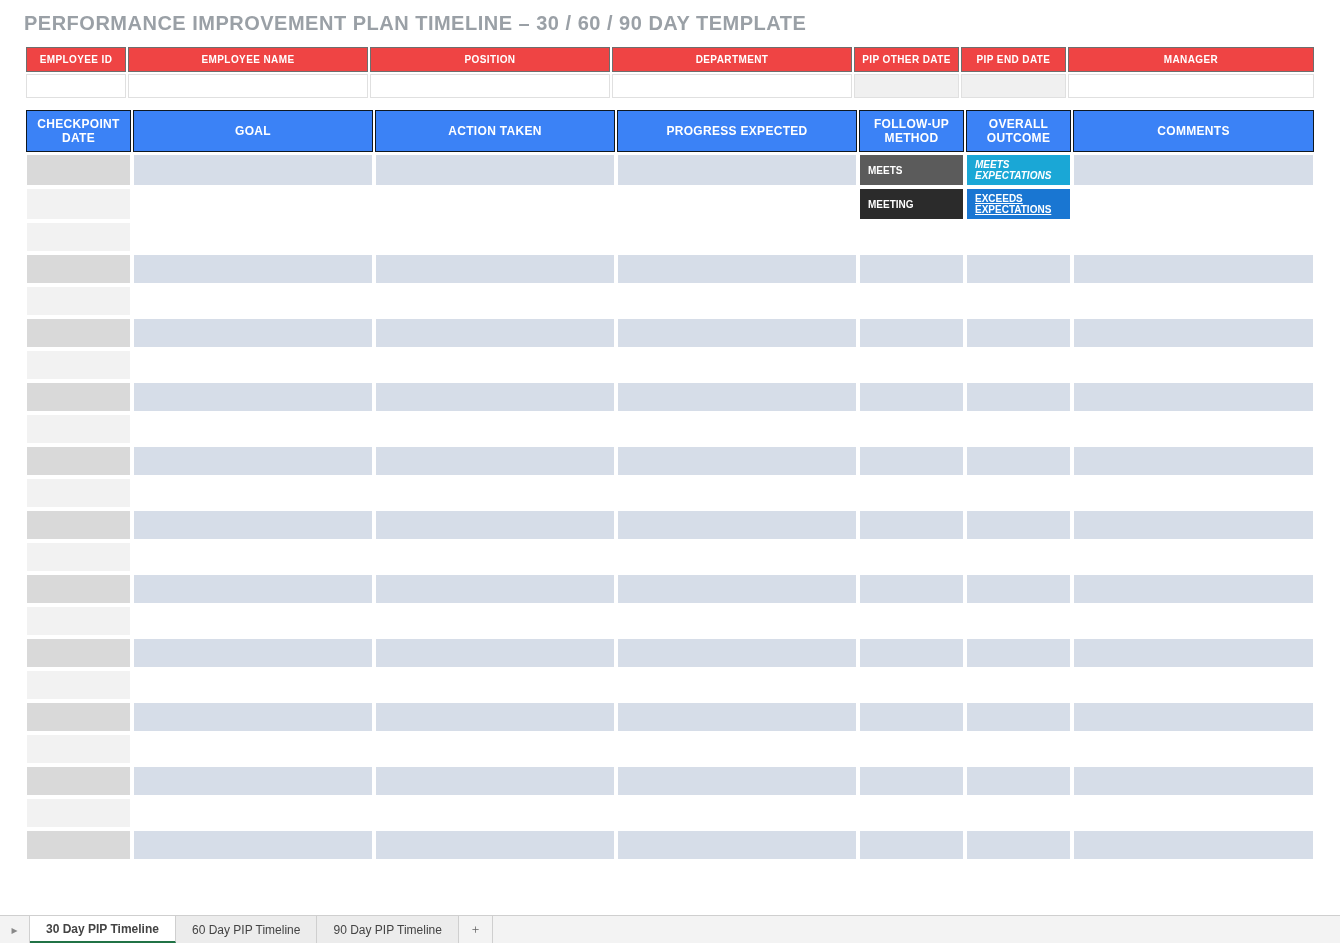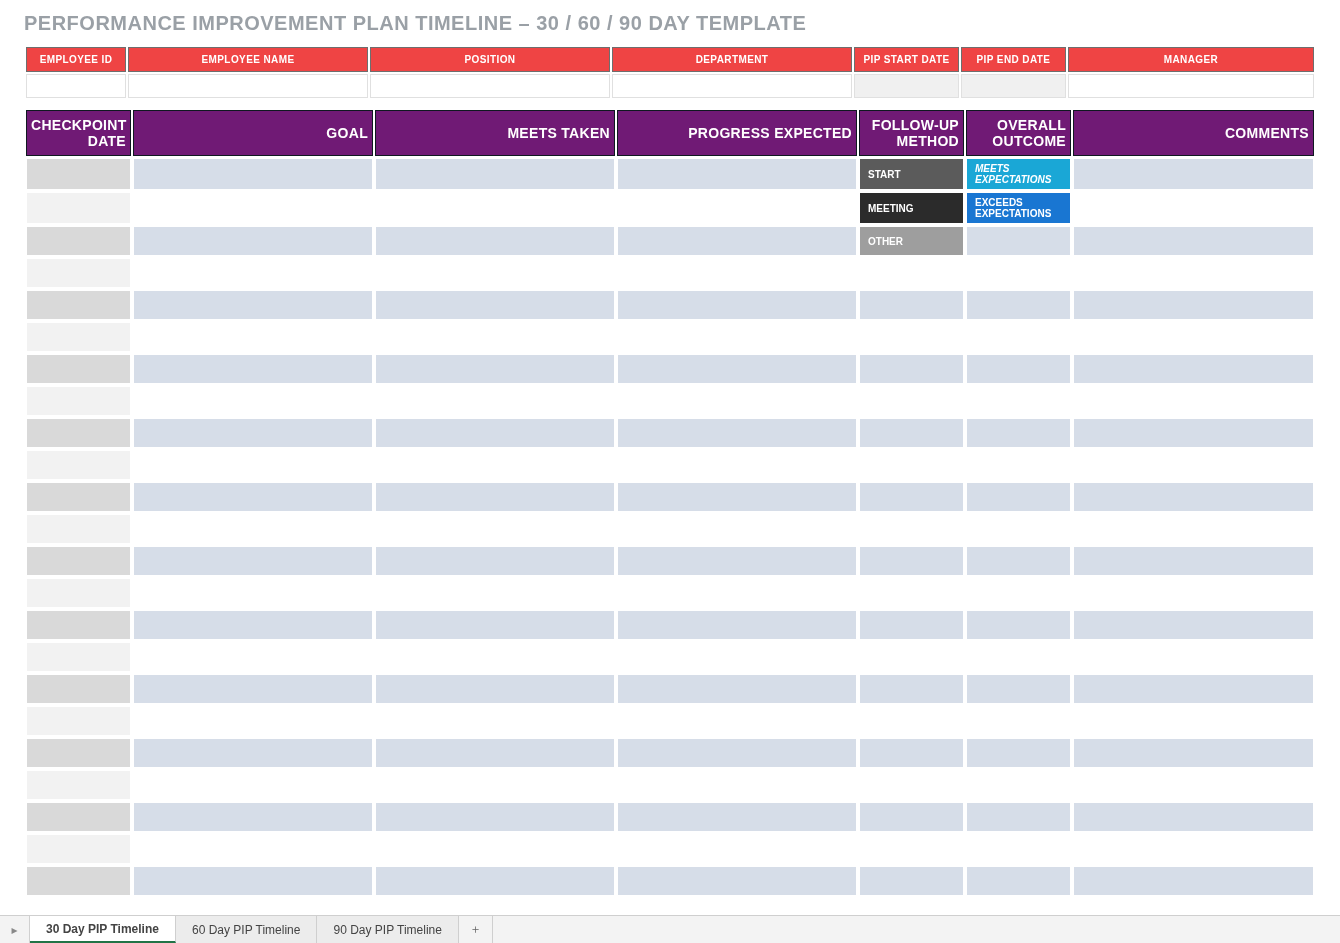--- a/index.html
+++ b/index.html
@@ -47,27 +47,27 @@
   .info-table td.shaded { background: #f0f0f0; }
 
   
   .tl-table {
     width: 100%;
     border-collapse: separate;
     border-spacing: 2px;
     table-layout: fixed;
   }
   .tl-table th {
-    background: #701a75;
+    background: #3b82f6;
     color: #ffffff;
-    font-size: 14px;
+    font-size: 12px;
     font-weight: 700;
     letter-spacing: 0.3px;
     padding: 6px 4px;
-    text-align: right;
+    text-align: center;
     border: 1px solid #0f1820;
   }
   .tl-table td {
     height: 30px;
     border: 1px solid #ffffff;
     font-size: 10px;
     color: #ffffff;
     font-weight: 700;
     padding: 4px 8px;
     vertical-align: middle;
@@ -84,21 +84,21 @@
   .tl-table tr.r-odd  td:first-child { background: #f2f2f2; }
   .tl-table tr.r-even td:first-child { background: #d9d9d9; }
 
   
   .fu-email   { background: #808080 !important; }
   .fu-phone   { background: #5b5b5b !important; }
   .fu-meeting { background: #2b2b2b !important; }
   .fu-other   { background: #9e9e9e !important; }
   .oc-improve { background: #7ac142 !important; }
   .oc-meets   { background: #1aa7d6 !important; font-style: italic; }
-  .oc-exceeds { background: #1976d2 !important; }
+  .oc-exceeds { background: #1976d2 !important; text-decoration: underline; }
 
   
   .sheet-bar {
     position: absolute;
     left: 0; right: 0; bottom: 0;
     height: 28px;
     background: #f3f3f3;
     border-top: 1px solid #cfcfcf;
     display: flex;
     align-items: stretch;
@@ -152,21 +152,21 @@
       <col style="width:105px">
       <col style="width:105px">
       <col>
     </colgroup>
     <tbody>
         <tr>
       <th>EMPLOYEE ID</th>
       <th>EMPLOYEE NAME</th>
       <th>POSITION</th>
       <th>DEPARTMENT</th>
-      <th>PIP START DATE</th>
+      <th>PIP OTHER DATE</th>
       <th>PIP END DATE</th>
       <th>MANAGER</th>
     </tr>
     <tr>
       <td></td>
       <td></td>
       <td></td>
       <td></td>
       <td class="shaded"></td>
       <td class="shaded"></td>
@@ -182,53 +182,44 @@
       <col class="col-action">
       <col class="col-progress">
       <col class="col-followup">
       <col class="col-outcome">
       <col class="col-comments">
     </colgroup>
     <thead>
       <tr>
         <th>CHECKPOINT DATE</th>
         <th>GOAL</th>
-        <th>MEETS TAKEN</th>
+        <th>ACTION TAKEN</th>
         <th>PROGRESS EXPECTED</th>
         <th>FOLLOW-UP METHOD</th>
         <th>OVERALL OUTCOME</th>
         <th>COMMENTS</th>
       </tr>
     </thead>
     <tbody id="timeline-body">
         <tr class="r-even">
           <td></td>
           <td></td>
           <td></td>
           <td></td>
-          <td class="fu-phone">START</td>
+          <td class="fu-phone">MEETS</td>
           <td class="oc-meets">MEETS EXPECTATIONS</td>
           <td></td>
         </tr>
         <tr class="r-odd">
           <td></td>
           <td></td>
           <td></td>
           <td></td>
           <td class="fu-meeting">MEETING</td>
           <td class="oc-exceeds">EXCEEDS EXPECTATIONS</td>
-          <td></td>
-        </tr>
-        <tr class="r-even">
-          <td></td>
-          <td></td>
-          <td></td>
-          <td></td>
-          <td class="fu-other">OTHER</td>
-          <td></td>
           <td></td>
         </tr>
         <tr class="r-odd">
           <td></td>
           <td></td>
           <td></td>
           <td></td>
           <td></td>
           <td></td>
           <td></td>

